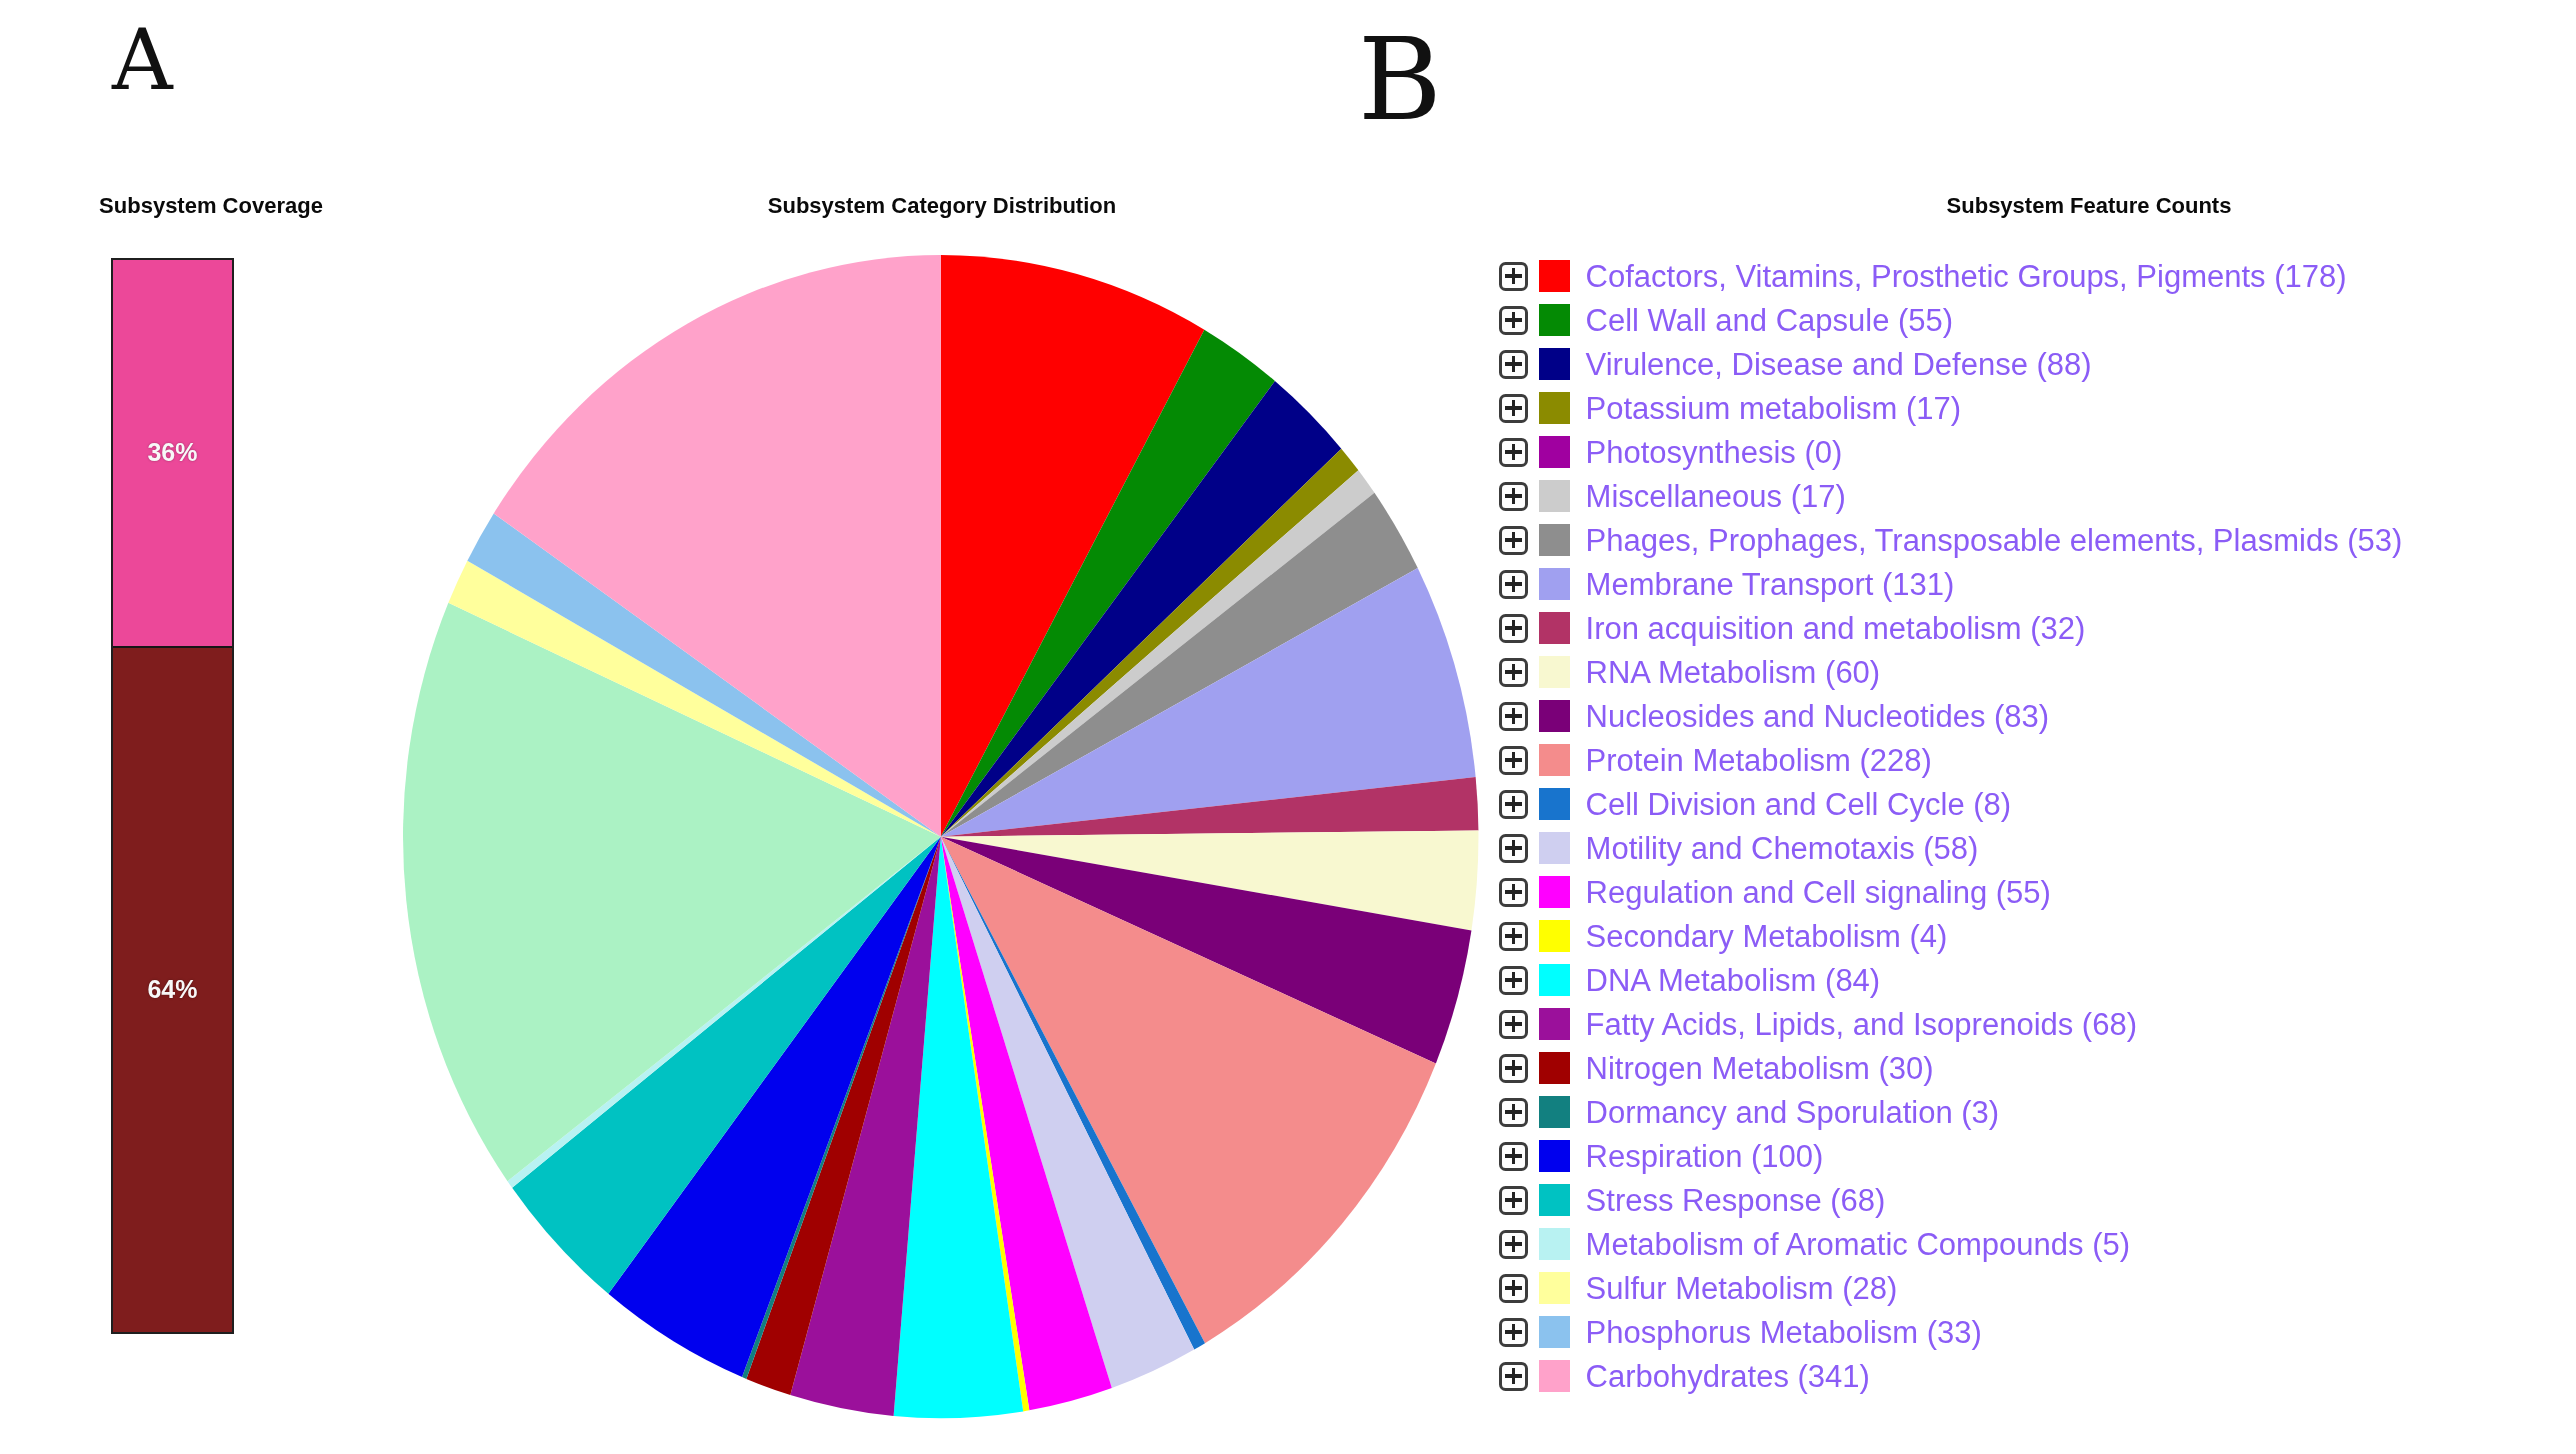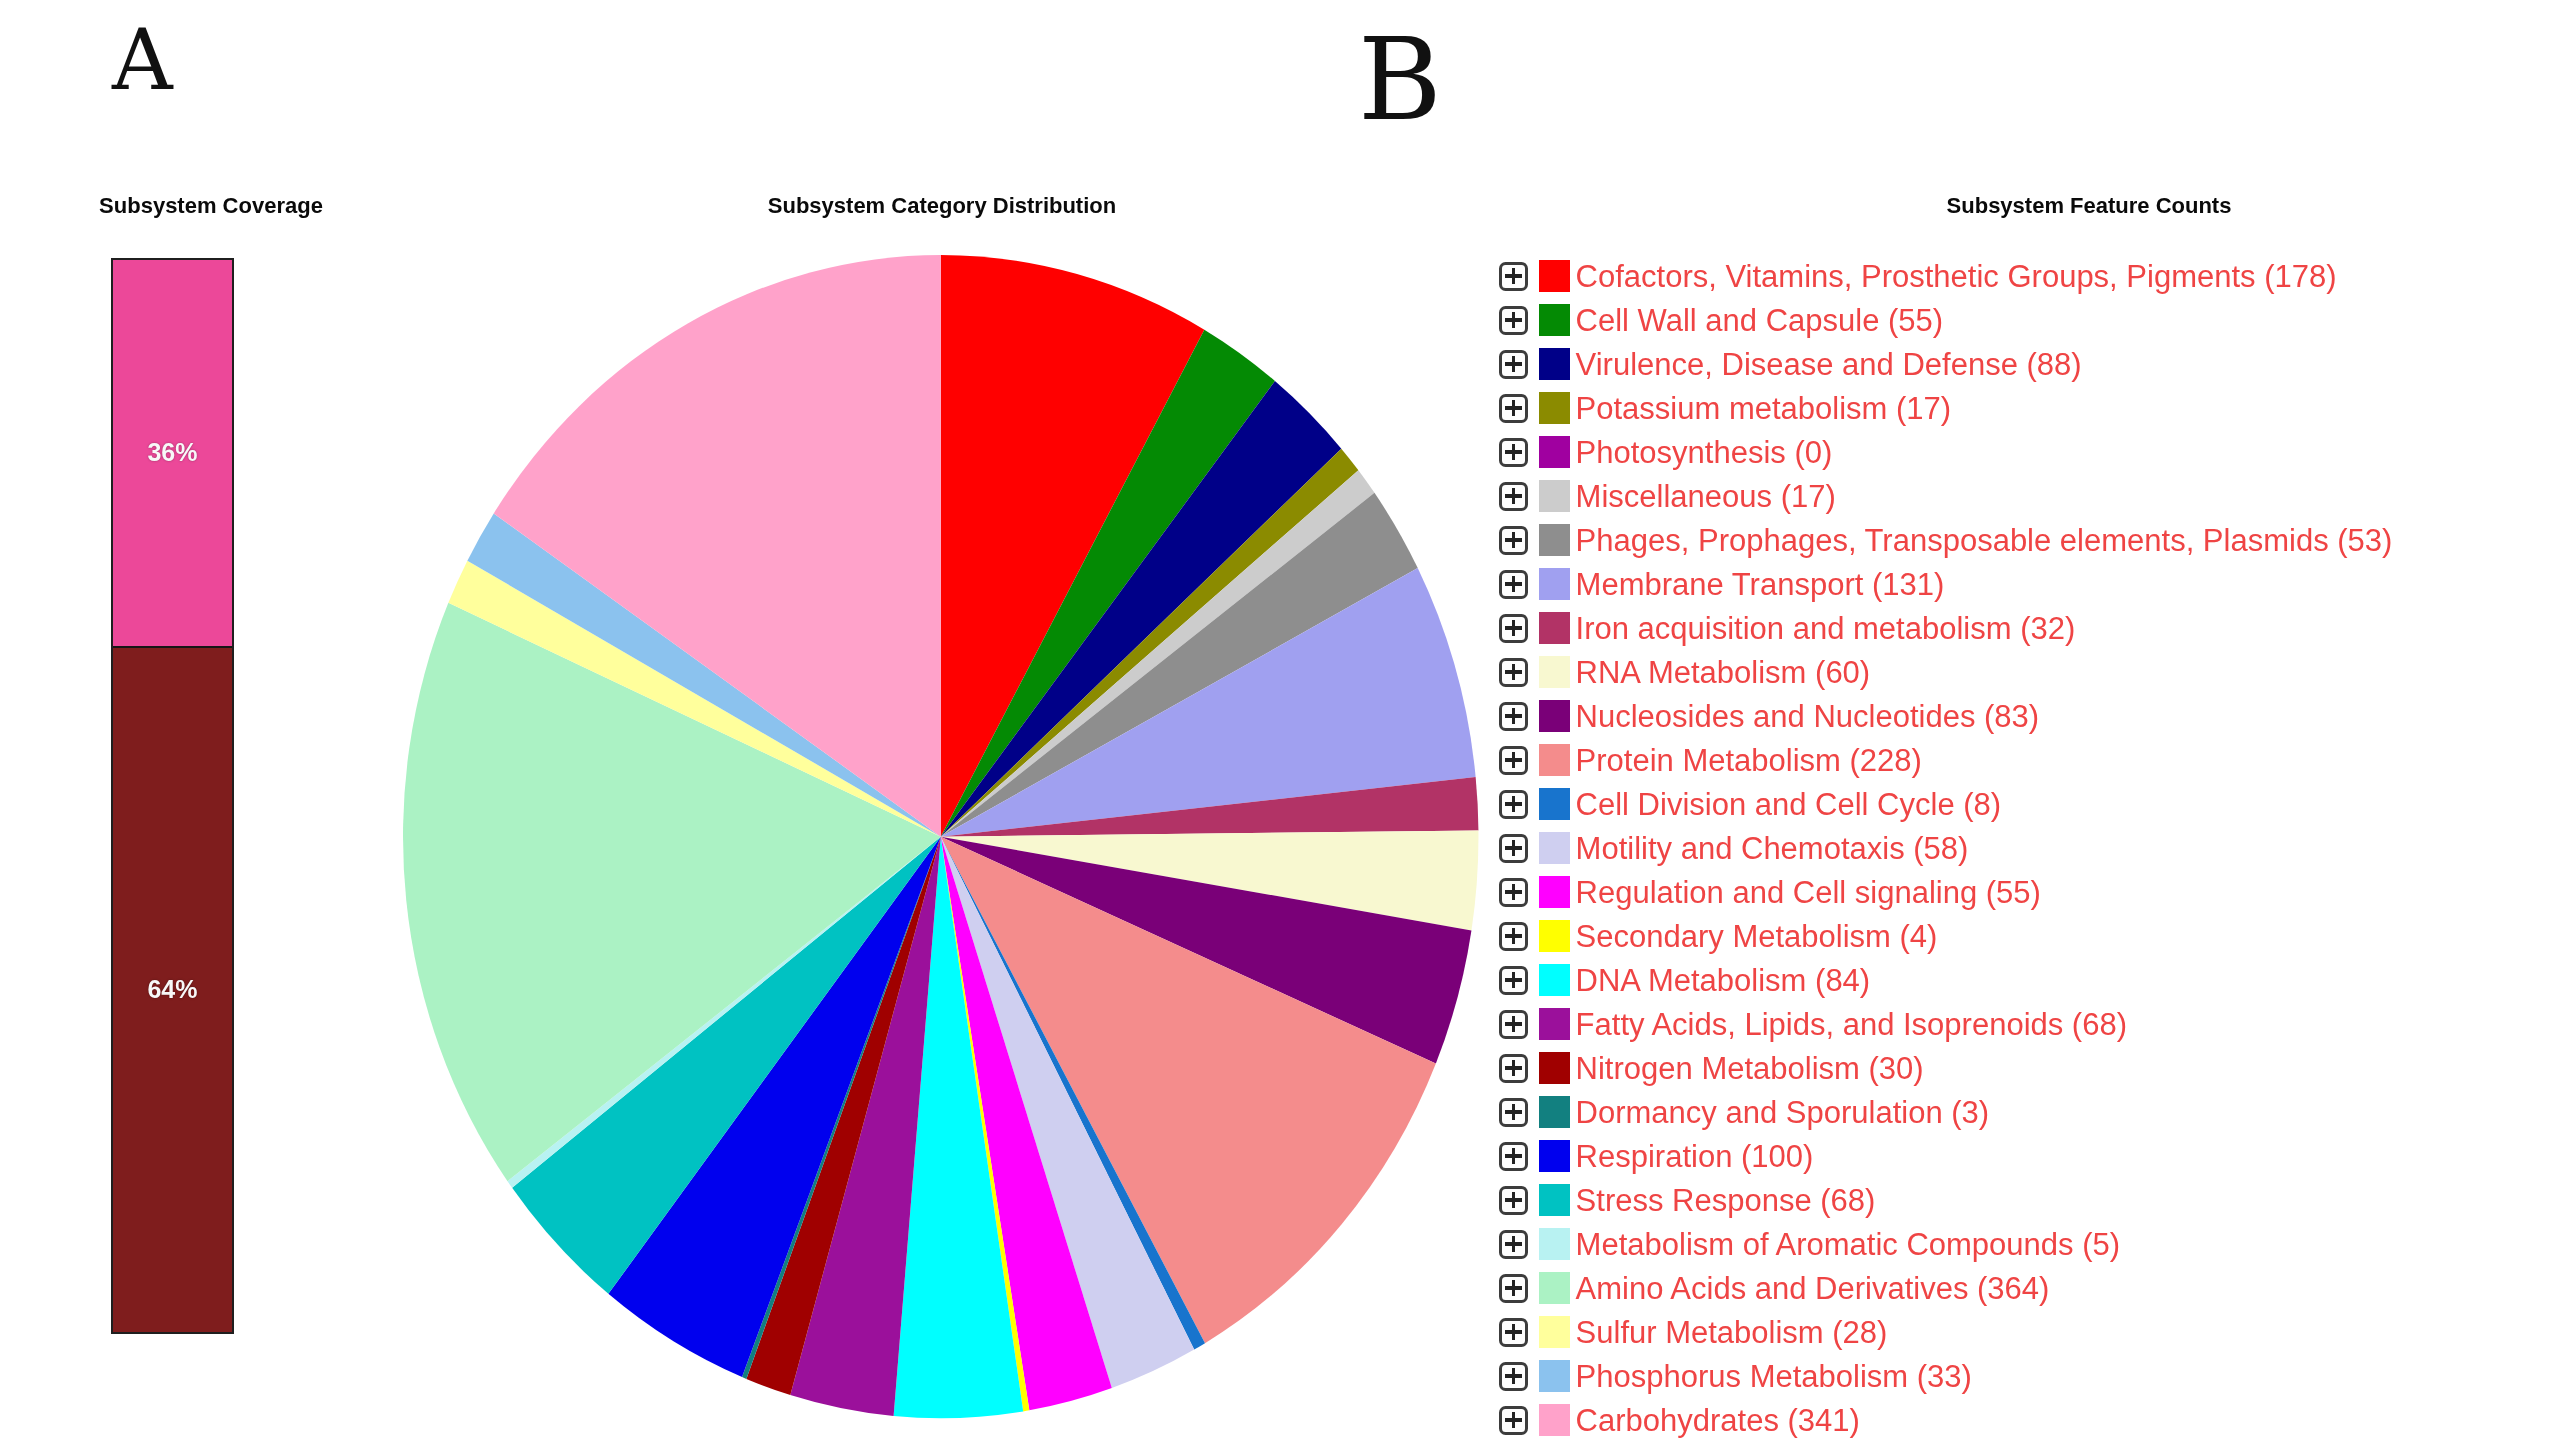--- a/index.html
+++ b/index.html
@@ -43,21 +43,21 @@
   .expicon{
     position:relative;width:23px;height:23px;border:3.2px solid #3c3c3c;
     border-radius:6.5px;background:#fdfdfd;flex:0 0 auto;box-sizing:content-box;
   }
   .expicon .ph{position:absolute;left:3.2px;right:3.2px;top:50%;height:3.2px;margin-top:-1.6px;background:#222;}
   .expicon .pv{position:absolute;top:3.2px;bottom:3.2px;left:50%;width:3.2px;margin-left:-1.6px;background:#222;}
   .sw{
     width:31px;height:32.5px;margin-left:10.6px;flex:0 0 auto;
   }
   .ltext{
-    margin-left:6px;font-size:31px;color:#ef4444;white-space:nowrap;line-height:1;
+    margin-left:16px;font-size:31px;color:#8b5cf6;white-space:nowrap;line-height:1;
   }
 </style>
 </head>
 <body>
 
 <div class="abs figlabel" id="panel-a-label">A</div>
 <div class="abs figlabel" id="panel-b-label">B</div>
 
 <div class="abs chart-title" id="coverage-title">Subsystem Coverage</div>
 <div class="abs chart-title" id="pie-title">Subsystem Category Distribution</div>
@@ -284,28 +284,20 @@
         <span class="pv"></span>
       </span>
       <span class="sw" style="background: rgb(184, 242, 242);"></span>
       <span class="ltext">Metabolism of Aromatic Compounds (5)</span>
     </div>
     <div class="lrow">
       <span class="expicon">
         <span class="ph"></span>
         <span class="pv"></span>
       </span>
-      <span class="sw" style="background: rgb(171, 242, 196);"></span>
-      <span class="ltext">Amino Acids and Derivatives (364)</span>
-    </div>
-    <div class="lrow">
-      <span class="expicon">
-        <span class="ph"></span>
-        <span class="pv"></span>
-      </span>
       <span class="sw" style="background: rgb(255, 255, 156);"></span>
       <span class="ltext">Sulfur Metabolism (28)</span>
     </div>
     <div class="lrow">
       <span class="expicon">
         <span class="ph"></span>
         <span class="pv"></span>
       </span>
       <span class="sw" style="background: rgb(139, 194, 238);"></span>
       <span class="ltext">Phosphorus Metabolism (33)</span>

